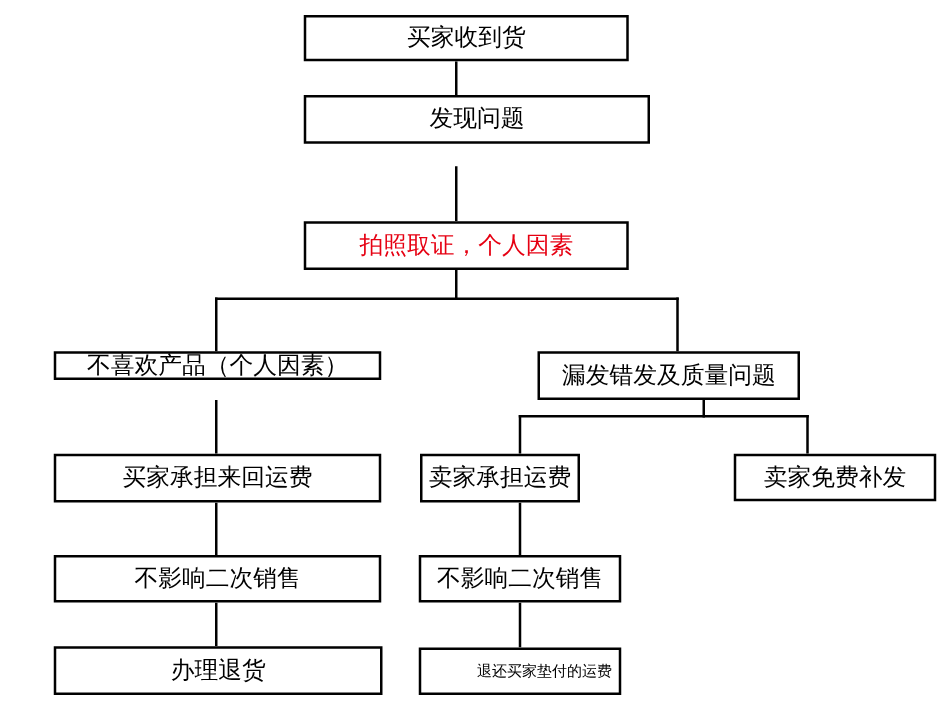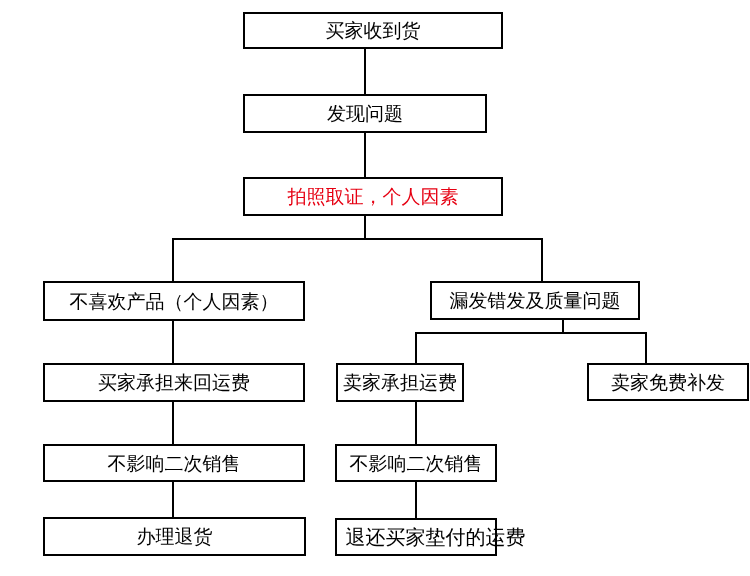--- a/index.html
+++ b/index.html
@@ -23,21 +23,21 @@
     display: flex;
     align-items: center;
     justify-content: center;
     text-align: center;
     font-size: 19px;
     color: var(--text, #000000);
     white-space: nowrap;
     line-height: 1;
   }
   .node.red { color: var(--accent, #e60012); }
-  .node.small { font-size: 20px; padding-left: 39px; }
+  .node.small { font-size: 12px; padding-left: 39px; }
   .ln {
     position: absolute;
     background: var(--line, #000000);
     display: block;
   }
 </style>
 </head>
 <body>
 
 <div class="canvas">
@@ -55,29 +55,29 @@
   <i class="ln" style="left:415px;top:332px;width:232px;height:2px"></i>
   <i class="ln" style="left:415px;top:332px;width:2px;height:31px"></i>
   <i class="ln" style="left:645px;top:332px;width:2px;height:31px"></i>
   <i class="ln" style="left:415px;top:402px;width:2px;height:42px"></i>
   <i class="ln" style="left:415px;top:482px;width:2px;height:36px"></i>
 
   <div class="node" style="left:243px;top:12px;width:260px;height:37px">
     <span>买家收到货</span>
   </div>
 
-  <div class="node" style="left:243px;top:94px;width:244px;height:39px">
+  <div class="node" style="left:243px;top:76px;width:277px;height:39px">
     <span>发现问题</span>
   </div>
 
   <div class="node red" style="left:243px;top:177px;width:260px;height:39px">
     <span>拍照取证，个人因素</span>
   </div>
 
-  <div class="node" style="left:43px;top:281px;width:262px;height:40px">
+  <div class="node" style="left:43px;top:281px;width:262px;height:23px">
     <span>不喜欢产品（个人因素）</span>
   </div>
 
   <div class="node" style="left:430px;top:281px;width:210px;height:39px">
     <span>漏发错发及质量问题</span>
   </div>
 
   <div class="node" style="left:43px;top:363px;width:262px;height:39px">
     <span>买家承担来回运费</span>
   </div>

